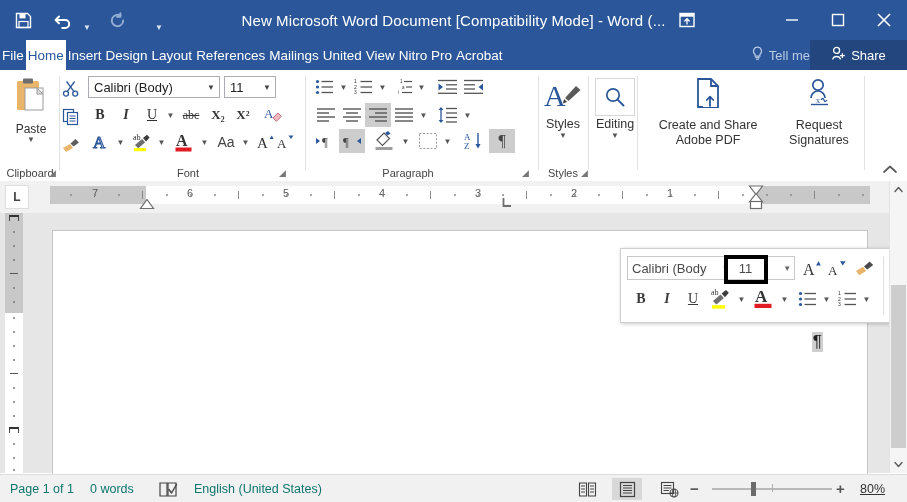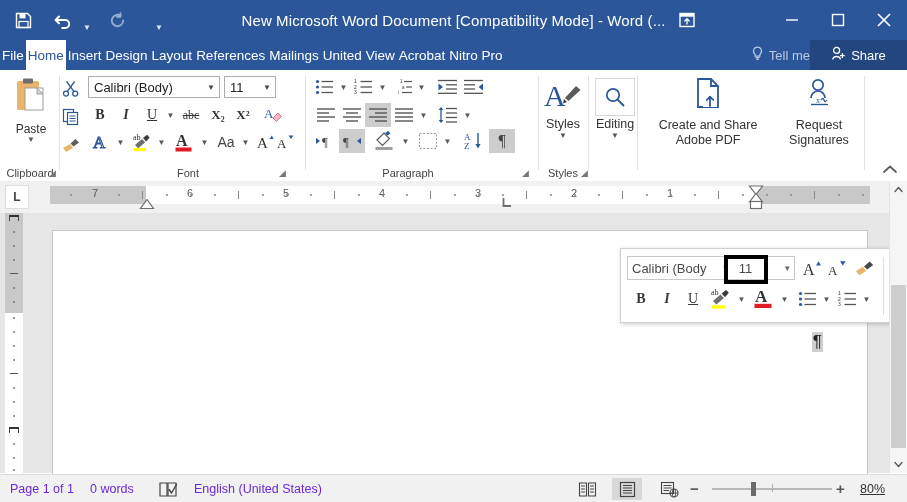--- a/index.html
+++ b/index.html
@@ -164,21 +164,21 @@
   
   .vscroll{position:absolute;right:0;top:181px;width:18px;height:292px;background:#f5f5f5;border-left:1px solid #e3e3e3;box-sizing:border-box;}
   .sc-arrow{position:absolute;left:0;width:17px;height:17px;display:flex;align-items:center;justify-content:center;color:#666;font-size:8px;background:#f5f5f5;}
   .sc-thumb{position:absolute;left:1px;width:15px;background:#cdcdcd;}
 
   
   .status{
     position:absolute;left:0;top:474px;width:907px;height:28px;
     background:#f1f1f1;border-top:1px solid #dcdcdc;
   }
-  .st-item{position:absolute;top:0;height:28px;display:flex;align-items:center;font-size:12.5px;color:#6d28d9;}
+  .st-item{position:absolute;top:0;height:28px;display:flex;align-items:center;font-size:12.5px;color:#0f766e;}
   .view-btn{position:absolute;top:3px;width:30px;height:22px;display:flex;align-items:center;justify-content:center;}
   .view-btn.on{background:#d8d8d8;}
   .zoomtrack{position:absolute;top:13px;height:2px;background:#b8b8b8;}
   .zoomthumb{position:absolute;top:7px;width:5px;height:14px;background:#6b6b6b;}
   .zoomtick{position:absolute;top:9px;width:1px;height:8px;background:#b0b0b0;}
   .zm-sign{position:absolute;top:7px;font-size:15px;color:#555;font-weight:bold;line-height:14px;}
   .zoompct{position:absolute;top:0;height:28px;display:flex;align-items:center;font-size:12.5px;color:#333;}
 </style>
 </head>
 <body>
@@ -244,22 +244,22 @@
     <div class="tabs">
       <div class="tab">File</div>
       <div class="tab active">Home</div>
       <div class="tab">Insert</div>
       <div class="tab">Design</div>
       <div class="tab">Layout</div>
       <div class="tab">References</div>
       <div class="tab">Mailings</div>
       <div class="tab">United</div>
       <div class="tab">View</div>
+      <div class="tab">Nitro Pro</div>
       <div class="tab">Acrobat</div>
-      <div class="tab">Nitro Pro</div>
     </div>
     <div class="tellme">
       <span>
         <svg width="13" height="15" viewBox="0 0 13 15">
             <path d="M6.5 1.2a4 4 0 0 0-2.4 7.2v1.8h4.8V8.4A4 4 0 0 0 6.5 1.2z" fill="none" stroke="#b9c9e2" stroke-width="1.2"></path>
             <line x1="4.4" y1="11.6" x2="8.6" y2="11.6" stroke="#b9c9e2" stroke-width="1.2"></line>
             <line x1="5.1" y1="13.3" x2="7.9" y2="13.3" stroke="#b9c9e2" stroke-width="1.2"></line>
           </svg>
       </span>
       <span>Tell me</span>

